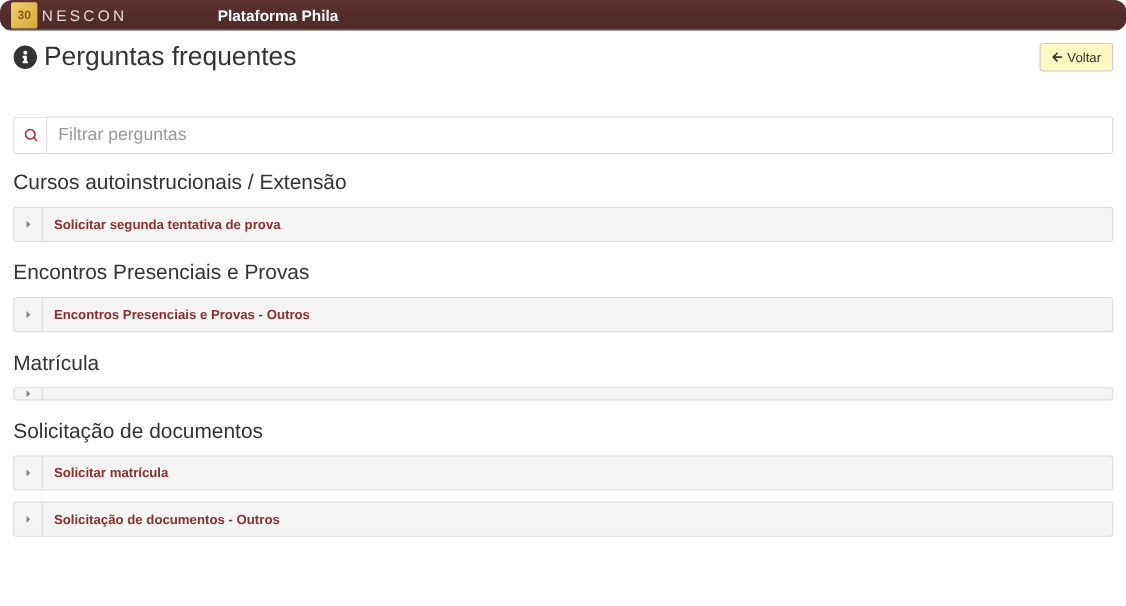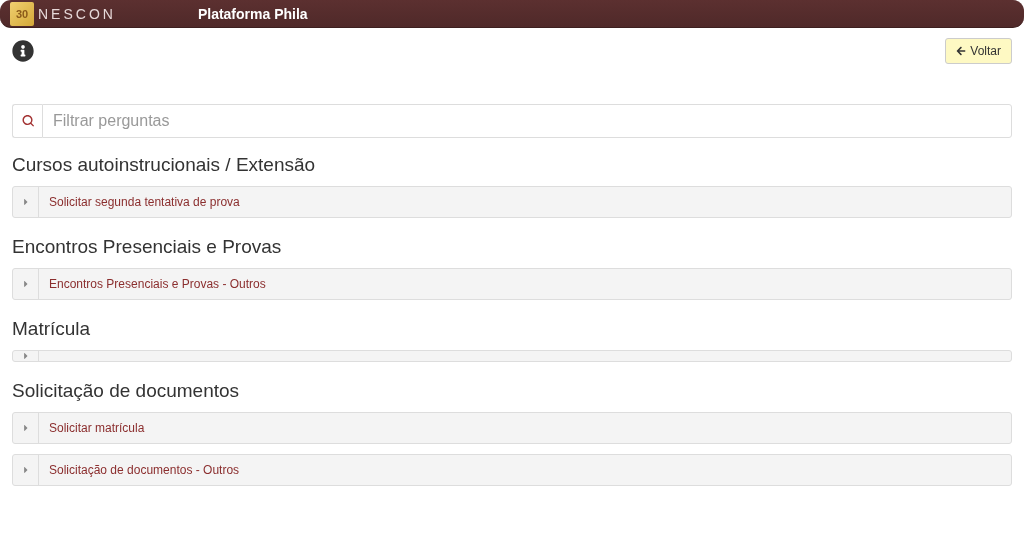--- a/index.html
+++ b/index.html
@@ -124,40 +124,41 @@
       border-right: 1px solid #ddd;
       display: flex;
       align-items: center;
       justify-content: center;
     }
     .accordion-chevron svg { width: 8px; height: 10px; fill: #888; }
     .accordion-title {
       padding: 8px 10px;
       color: #8b2e2e;
       font-size: 12px;
-      font-weight: 400;
+      font-weight: 700;
     }
     
     .section-gap { margin-bottom: 18px; }
   </style>
 </head>
 <body>
 
 <div class="navbar">
   <div class="logo-box">30</div>
   <div class="brand">NESCON</div>
   <div class="platform">Plataforma Phila</div>
 </div>
 
 <div class="container">
   <div class="page-header">
     <h1 class="page-title">
       <svg class="hicon" viewBox="0 0 512 512">
           <path d="M256 8C119 8 8 119 8 256s111 248 248 248 248-111 248-248S393 8 256 8zm0 110c23.2 0 42 18.8 42 42s-18.8 42-42 42-42-18.8-42-42 18.8-42 42-42zm56 254c0 6.6-5.4 12-12 12h-88c-6.6 0-12-5.4-12-12v-24c0-6.6 5.4-12 12-12h12v-64h-12c-6.6 0-12-5.4-12-12v-24c0-6.6 5.4-12 12-12h64c6.6 0 12 5.4 12 12v100h12c6.6 0 12 5.4 12 12v24z"></path>
         </svg>
+      <span>Perguntas frequentes</span>
     </h1>
     <button class="btn-voltar">
       <svg width="10" height="10" viewBox="0 0 448 512">
           <path d="M257.5 445.1l-22.2 22.2c-9.4 9.4-24.6 9.4-33.9 0L7 273c-9.4-9.4-9.4-24.6 0-33.9L201.4 44.7c9.4-9.4 24.6-9.4 33.9 0l22.2 22.2c9.5 9.5 9.3 25-.4 34.3L136.6 216H424c13.3 0 24 10.7 24 24v32c0 13.3-10.7 24-24 24H136.6l120.5 114.8c9.8 9.3 10 24.8.4 34.3z" fill="#333"></path>
         </svg>
       <span>Voltar</span>
     </button>
   </div>
 
   <div class="search-wrap">

